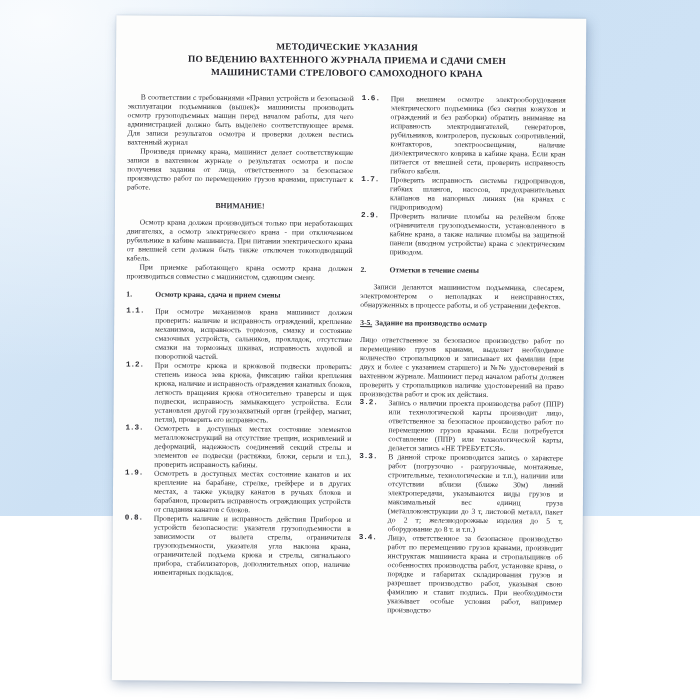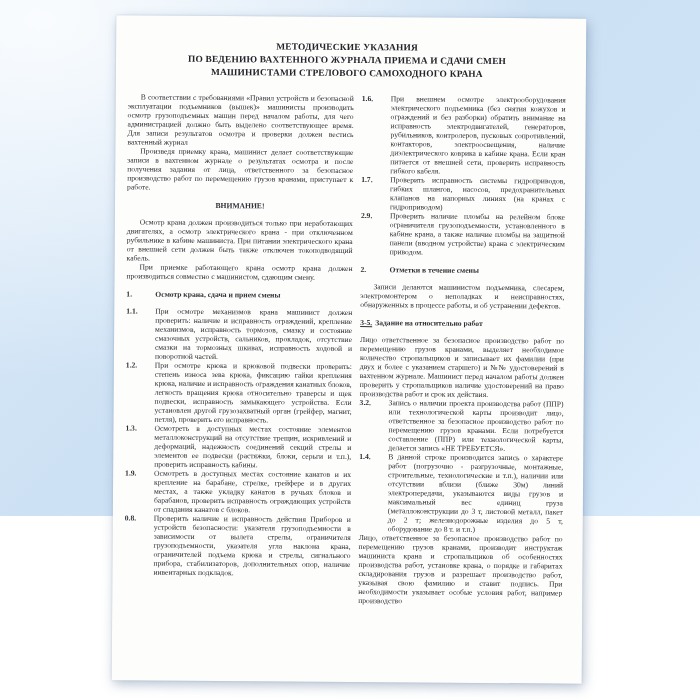--- a/index.html
+++ b/index.html
@@ -37,21 +37,21 @@
   .block { margin: 0; }
   .block.paragraph { text-indent: 13px; }
   .block.attention {
     text-align: center; font-weight: 700; text-indent: 0;
     margin: 9px 0 8px;
   }
   .block.section { display: flex; font-weight: 700; margin: 9px 0 8px; }
   .block.section .num { flex: 0 0 29px; width: 29px; }
   .block.section .txt { flex: 1; text-align: left; }
   .block.item { display: flex; }
-  .block.item .num { flex: 0 0 29px; width: 29px; font-weight: 700; }
+  .block.item .num { flex: 0 0 29px; width: 29px; font-weight: 700; font-family: Liberation Mono, monospace; }
   .block.item .txt { flex: 1; text-align: justify; }
   .block.section_inline { font-weight: 700; margin: 9px 0 8px; text-align: left; }
   .block.section_inline .num { margin-right: 3px; text-decoration: underline; }
 </style>
 </head>
 <body>
 
 <div class="scene">
   <div class="page">
     <div class="title">
@@ -102,31 +102,32 @@
           </div>
           <div class="block item">
             <span class="num">2.9.</span>
             <span class="txt">Проверить наличие пломбы на релейном блоке ограничителя грузоподъемности, установленного в кабине крана, а также наличие пломбы на защитной панели (вводном устройстве) крана с электрическим приводом.</span>
           </div>
           <div class="block section">
             <span class="num">2.</span>
             <span class="txt">Отметки в течение смены</span>
           </div>
           <div class="block paragraph">Записи делаются машинистом подъемника, слесарем, электромонтером о неполадках и неисправностях, обнаруженных в процессе работы, и об устранении дефектов.</div>
-          <div class="block section_inline"><span class="num">3-5.</span><span class="txt">Задание на относительно работ</span></div>
+          <div class="block section_inline"><span class="num">3-5.</span><span class="txt">Задание на производство осмотр</span></div>
           <div class="block item">
             <span class="txt">Лицо ответственное за безопасное производство работ по перемещению грузов кранами, выделяет необходимое количество стропальщиков и записывает их фамилии (при двух и более с указанием старшего) и №№ удостоверений в вахтенном журнале. Машинист перед началом работы должен проверить у стропальщиков наличие удостоверений на право производства работ и срок их действия.</span>
           </div>
           <div class="block item">
             <span class="num">3.2.</span>
             <span class="txt">Запись о наличии проекта производства работ (ППР) или технологической карты производит лицо, ответственное за безопасное производство работ по перемещению грузов кранами. Если потребуется составление (ППР) или технологической карты, делается запись «НЕ ТРЕБУЕТСЯ».</span>
           </div>
           <div class="block item">
-            <span class="num">1.4.</span>
+            <span class="num">3.3.</span>
             <span class="txt">В данной строке производится запись о характере работ (погрузочно - разгрузочные, монтажные, строительные, технологические и т.п.), наличии или отсутствии вблизи (ближе 30м) линий электропередачи, указываются виды грузов и максимальный вес единиц груза (металлоконструкции до 3 т, листовой металл, пакет до 2 т; железнодорожные изделия до 5 т, оборудование до 8 т. и т.п.)</span>
           </div>
           <div class="block item">
+            <span class="num">3.4.</span>
             <span class="txt">Лицо, ответственное за безопасное производство работ по перемещению грузов кранами, производит инструктаж машиниста крана и стропальщиков об особенностях производства работ, установке крана, о порядке и габаритах складирования грузов и разрешает производство работ, указывая свою фамилию и ставит подпись. При необходимости указывает особые условия работ, например производство</span>
           </div>
         </div>
     </div>
   </div>
 </div>
 
 </body></html>

